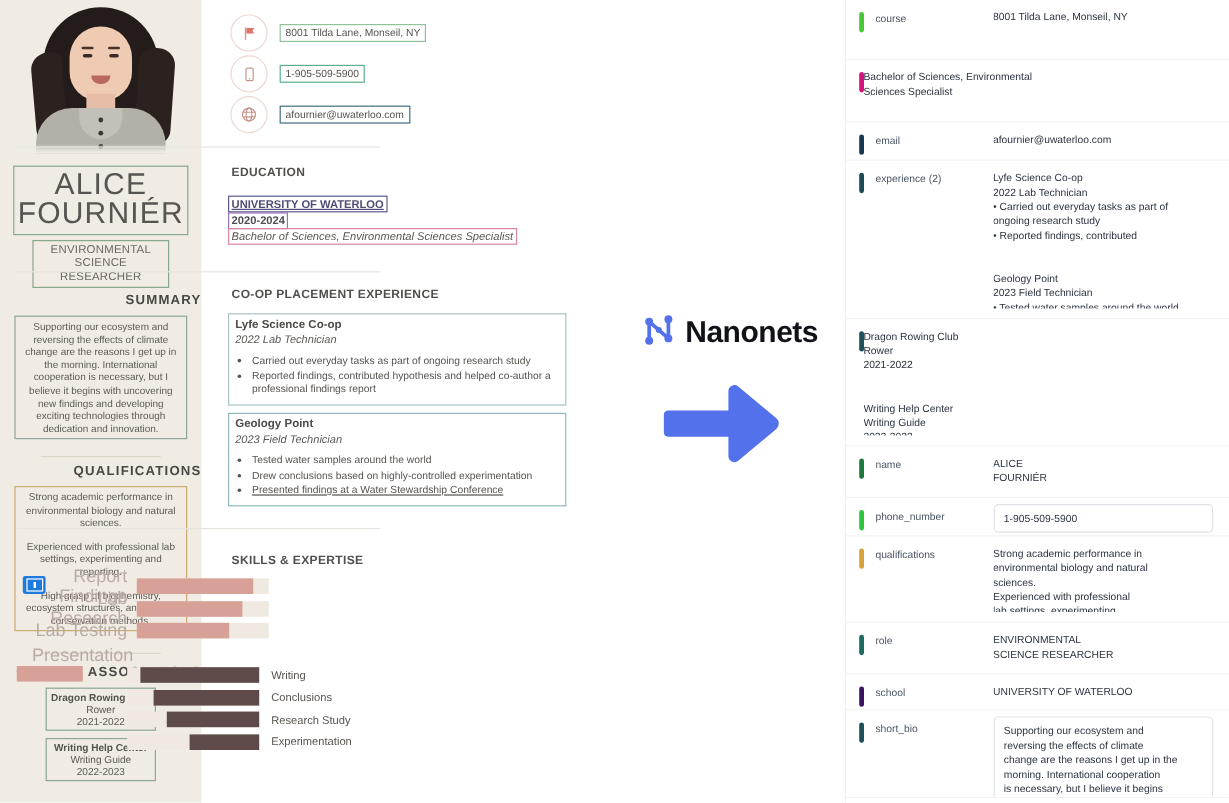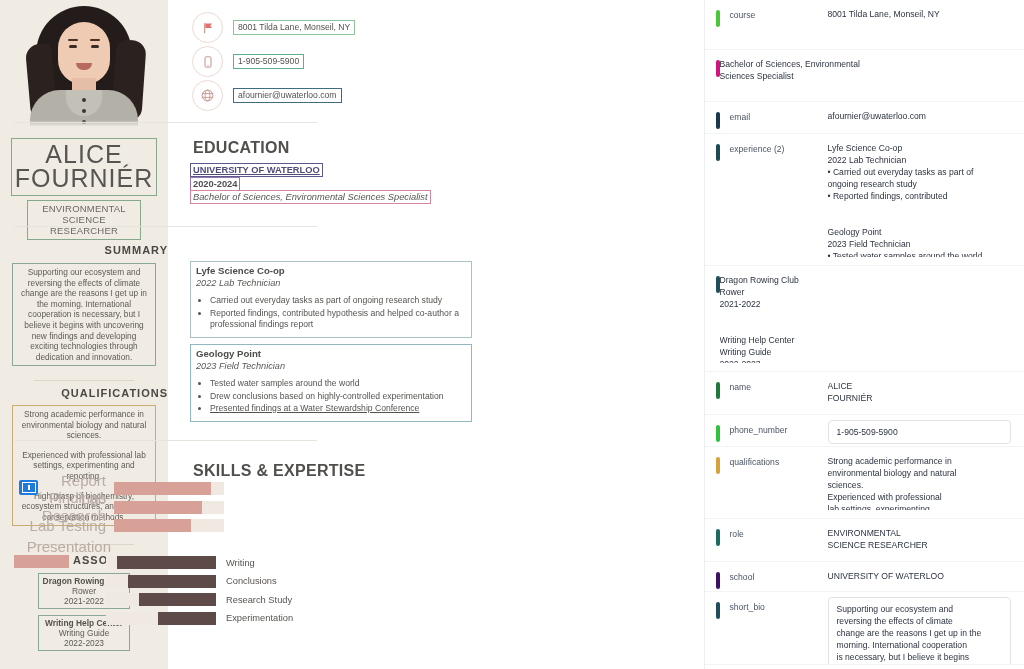--- a/index.html
+++ b/index.html
@@ -51,21 +51,21 @@
 
   .club-box{position:absolute;left:38px;width:92px;box-sizing:border-box;border:1.1px solid #8aa79a;padding:2px 3px;text-align:center;}
   .club-box .t{font-size:8.4px;line-height:10px;color:#55524e;font-weight:600;}
   .club-box .s{font-size:8.4px;line-height:10px;color:#5d5a56;}
 
   
   .contact-row{position:absolute;display:flex;align-items:center;}
   .cicon{width:29px;height:29px;border-radius:50%;border:1.2px solid #ecd9d4;display:flex;align-items:center;justify-content:center;flex:none;background:#fff;}
   .cbox{margin-left:10px;box-sizing:border-box;padding:1px 4px;font-size:8.6px;line-height:11px;color:#55524e;}
 
-  .sec-h{position:absolute;font-size:16px;font-weight:600;color:#514f4c;letter-spacing:.3px;}
+  .sec-h{position:absolute;font-size:10px;font-weight:600;color:#514f4c;letter-spacing:.3px;}
   .rule-main{position:absolute;left:14px;width:303px;height:1px;background:#e7e4de;}
 
   .edu-line{position:absolute;box-sizing:border-box;padding:0 2px;font-size:9.3px;line-height:12px;}
 
   .job{position:absolute;box-sizing:border-box;padding:3px 5px 5px;}
   .job .jt{font-size:9.6px;font-weight:700;color:#4e4c49;line-height:12px;}
   .job .js{font-size:9.2px;font-style:italic;color:#5b5855;line-height:13px;}
   .job ul{margin:5px 0 0;padding-left:14px;}
   .job li{font-size:8.6px;line-height:11.5px;color:#56534f;margin-bottom:1px;}
 
@@ -195,20 +195,21 @@
 
     <div class="rule-main" style="top:122px"></div>
 
     <div class="sec-h" style="left:193px;top:139px">EDUCATION</div>
     <div class="edu-line" style="left:190px;top:163px;border:1.2px solid #5b5a8f;color:#4f4d77;font-weight:600;text-decoration:underline">UNIVERSITY OF WATERLOO</div>
     <div class="edu-line" style="left:190px;top:177px;border:1.2px solid #9a74b5;color:#504e52;font-weight:600">2020-2024</div>
     <div class="edu-line" style="left:190px;top:190px;border:1.2px solid #d8869f;color:#5a5854;font-style:italic">Bachelor of Sciences, Environmental Sciences Specialist</div>
 
     <div class="rule-main" style="top:226px"></div>
 
+    <div class="sec-h" style="left:193px;top:240px">CO-OP PLACEMENT EXPERIENCE</div>
 
     <div class="job" style="left:190px;top:261px;width:282px;border:1.2px solid #a8c2c6">
       <div class="jt">Lyfe Science Co-op</div>
       <div class="js">2022 Lab Technician</div>
       <ul>
         <li>Carried out everyday tasks as part of ongoing research study</li>
         <li>Reported findings, contributed hypothesis and helped co-author a professional findings report</li>
       </ul>
     </div>
 
@@ -275,20 +276,40 @@
         </div>
         <div class="srow" style="top: 129.5px; left: 92px;">
           <div class="strack" style="width: 110px; background: rgb(239, 233, 226);">
             <div class="sfill" style="right: 0px; width: 58.3px; background: rgb(95, 74, 74);"></div>
           </div>
           <div class="slabel-r">Experimentation</div>
         </div>
       </div>
   </div>
 
+  <div class="center">
+    <div class="logo">
+      <span>
+        <svg width="34" height="34" viewBox="0 0 34 34">
+          <path d="M9 26 L9 10 L25 24 L25 8" stroke="#5271ea" stroke-width="3.1" fill="none" stroke-linecap="round" stroke-linejoin="round"></path>
+          <circle cx="9" cy="26" r="3.3" fill="#5271ea"></circle>
+          <circle cx="9" cy="10" r="3.3" fill="#5271ea"></circle>
+          <circle cx="25" cy="24" r="3.3" fill="#5271ea"></circle>
+          <circle cx="25" cy="8" r="3.3" fill="#5271ea"></circle>
+          <circle cx="17" cy="17" r="2.5" fill="#5271ea"></circle>
+        </svg>
+      </span>
+      <span class="logo-text">Nanonets</span>
+    </div>
+    <div class="arrow">
+      <svg width="100" height="70" viewBox="0 0 100 70">
+        <path d="M4 24 h50 V8 a5 5 0 0 1 8.2 -3.9 L94 30.5 a6 6 0 0 1 0 9 L62.2 65.9 A5 5 0 0 1 54 62 V46 H4 a4 4 0 0 1 -4 -4 V28 a4 4 0 0 1 4 -4 z" fill="#5271ea"></path>
+      </svg>
+    </div>
+  </div>
 
   <div class="rpanel">
     <div class="frow" style="height:50px">
       <div class="fbar" style="height:17px;background:#49c63a"></div>
       <div class="fkey">course</div>
       <div class="fval">8001 Tilda Lane, Monseil, NY</div>
     </div>
 
     <div class="frow" style="height:52px">
       <div class="fbar" style="height:17px;background:#d3127f"></div>

